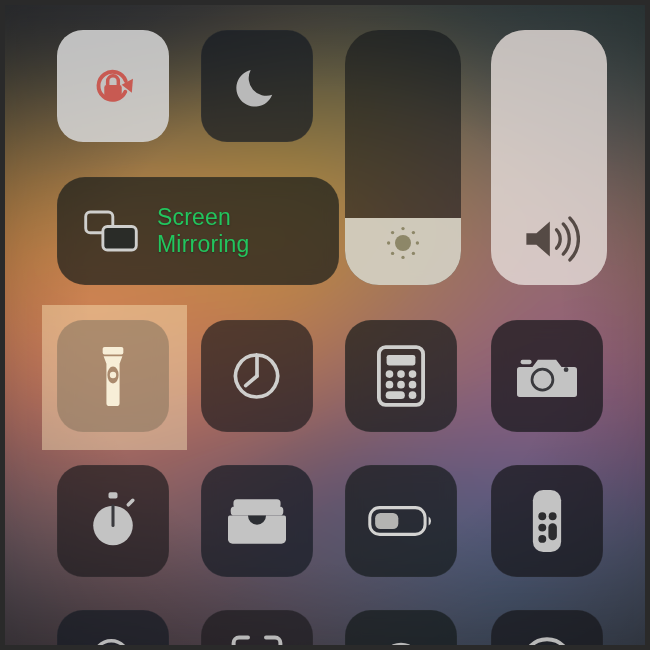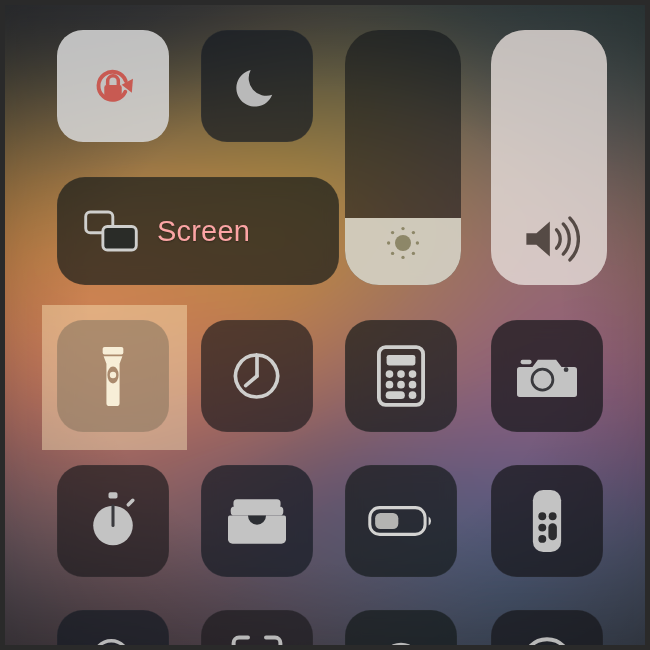--- a/index.html
+++ b/index.html
@@ -87,22 +87,22 @@
   }
 
   
   .tile.wide {
     border-radius: 28px;
     justify-content: flex-start;
     gap: 18px;
     padding-left: 26px;
   }
   .mirror-label {
-    color: #fca5a5;
-    font-size: 29px;
+    color: #22c55e;
+    font-size: 23px;
     line-height: 1.18;
     font-family: "Liberation Sans", sans-serif;
     letter-spacing: 0.2px;
     text-shadow: 0 1px 2px rgba(0,0,0,0.35);
   }
 
   
   .slider {
     position: absolute;
     border-radius: 34px;
@@ -165,20 +165,21 @@
 
     <div class="tile wide dark-c" style="left:52px; top:172px; width:256px; height:108px;">
       <span>
         <svg width="56" height="46" viewBox="0 0 62 50">
           <rect x="3" y="4" width="30" height="23" rx="5" fill="none" stroke="#cfcfcd" stroke-width="3.2"></rect>
           <rect x="22" y="20" width="37" height="26" rx="5" fill="#2a2c28" stroke="#cfcfcd" stroke-width="3.2"></rect>
         </svg>
       </span>
       <span class="mirror-label">
         <span>Screen</span><br>
+        <span>Mirroring</span>
       </span>
     </div>
 
     <div class="slider" id="brightness-slider" style="left:340px; top:25px; width:116px; height:255px;">
       <div class="fill" style="height:67px;"></div>
       <div class="glyph" style="bottom:18px;">
         <svg width="48" height="48" viewBox="0 0 60 60">
           <circle cx="30" cy="30" r="10" fill="#8d8768"></circle>
           <g fill="#8d8768">
             <circle cx="30" cy="12" r="2.1"></circle>

